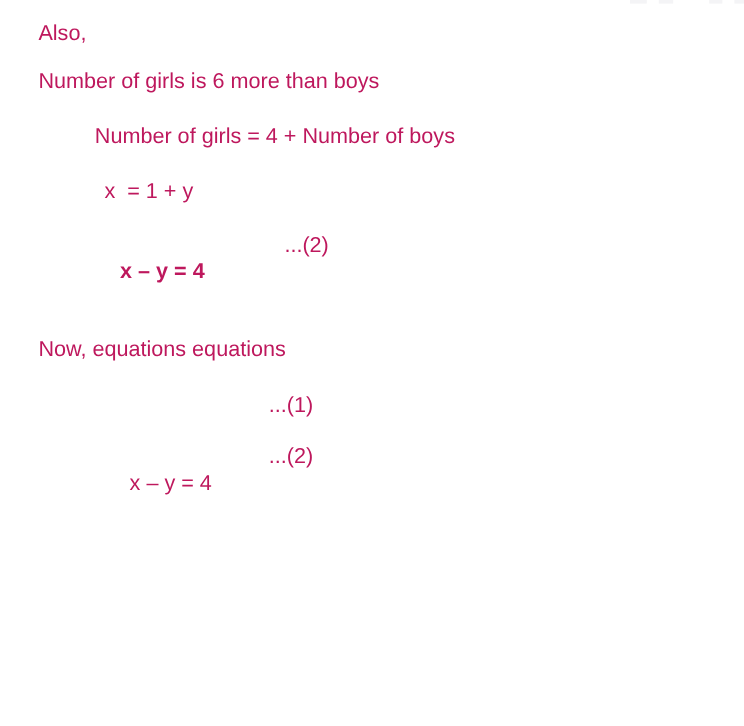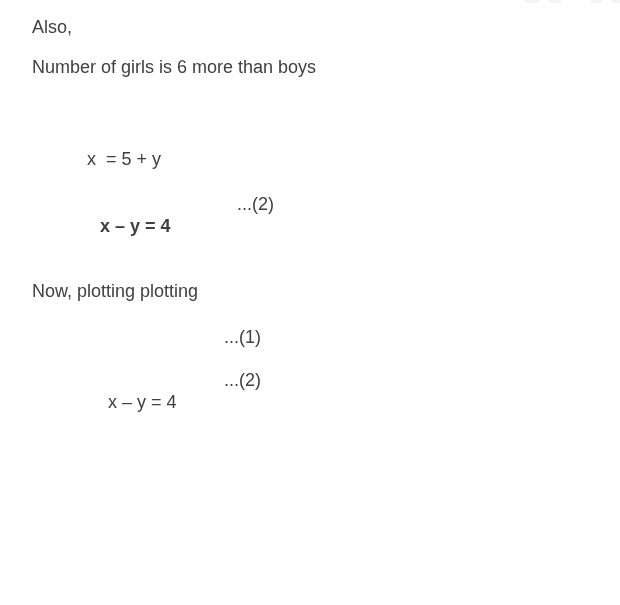--- a/index.html
+++ b/index.html
@@ -3,21 +3,21 @@
 <meta charset="utf-8">
 <style>
   html, body { margin: 0; padding: 0; }
   .page {
     position: relative;
     width: 620px;
     height: 605px;
     background: #ffffff;
     font-family: "Liberation Sans", sans-serif;
     font-size: 18px;
-    color: #404040;
+    color: #be185d;
     overflow: hidden;
   }
   .line {
     position: absolute;
     white-space: pre;
     line-height: 22px;
   }
   .bold { font-weight: bold; }
   .ref {
     position: absolute;
@@ -55,29 +55,30 @@
 
   <span class="edge-artifact ea1"></span>
   <span class="edge-artifact ea2"></span>
   <span class="edge-artifact ea3"></span>
   <span class="edge-artifact ea4"></span>
 
   <div class="line l-intro">Also,</div>
 
   <div class="line l-statement">Number of girls is 6 more than boys</div>
 
+  <div class="line l-d1">Number of girls = 4 + Number of boys</div>
 
-  <div class="line l-d2">x  = 5 + y</div>
+  <div class="line l-d2">x  = 1 + y</div>
 
   <div class="line l-d3">
     <span class="bold">x – y = 4</span>
     <span class="ref ref-d3">...(2)</span>
   </div>
 
-  <div class="line l-heading">Now, plotting plotting</div>
+  <div class="line l-heading">Now, equations equations</div>
 
   <div class="line l-e1">
     <span class="ref ref-e">...(1)</span>
   </div>
 
   <div class="line l-e2">
     <span>x – y = 4</span>
     <span class="ref ref-e">...(2)</span>
   </div>
 

